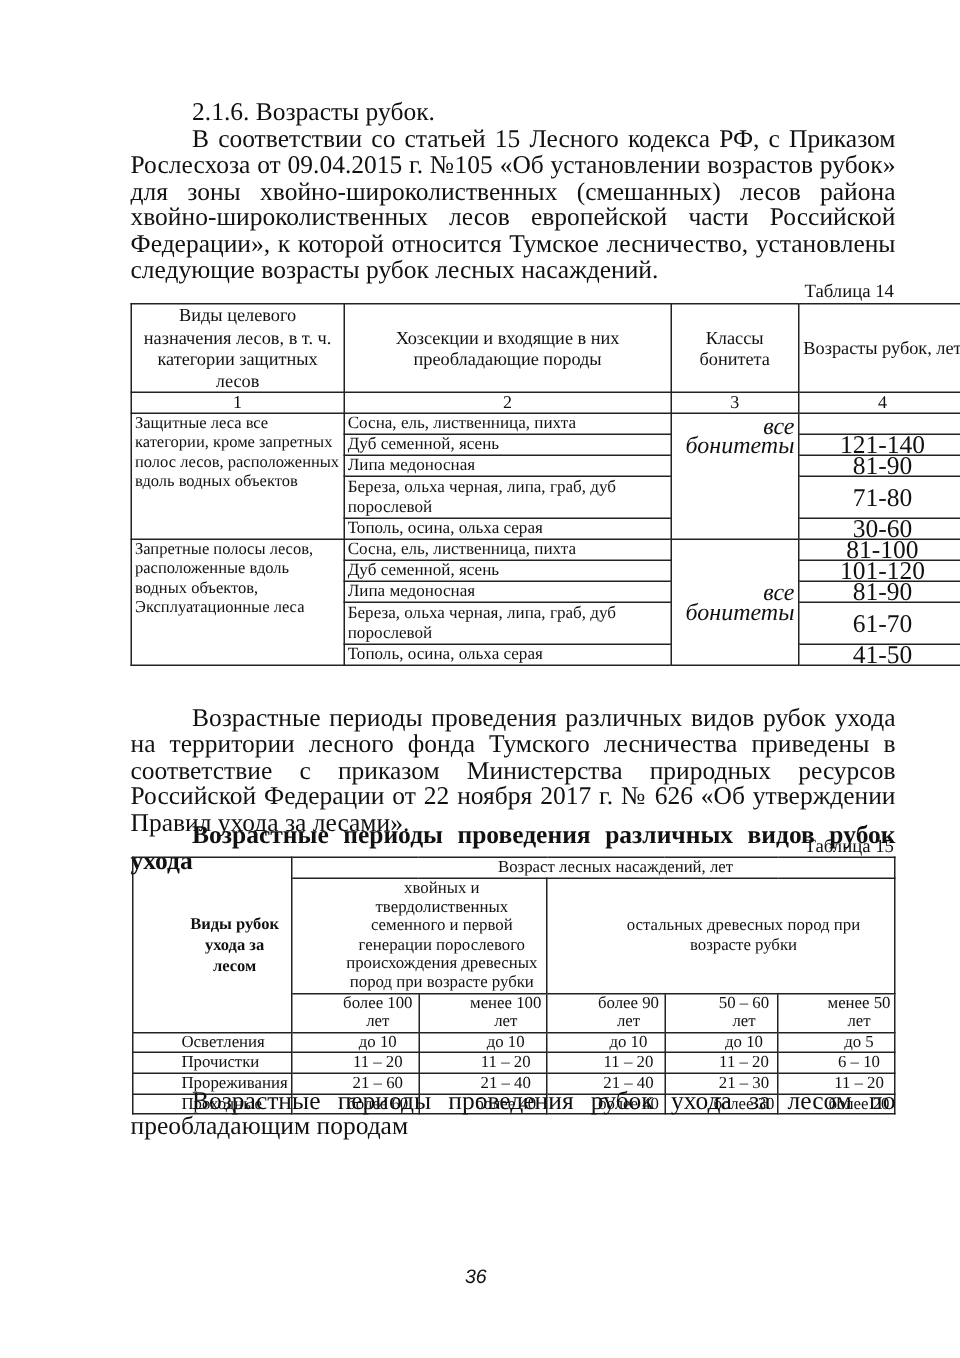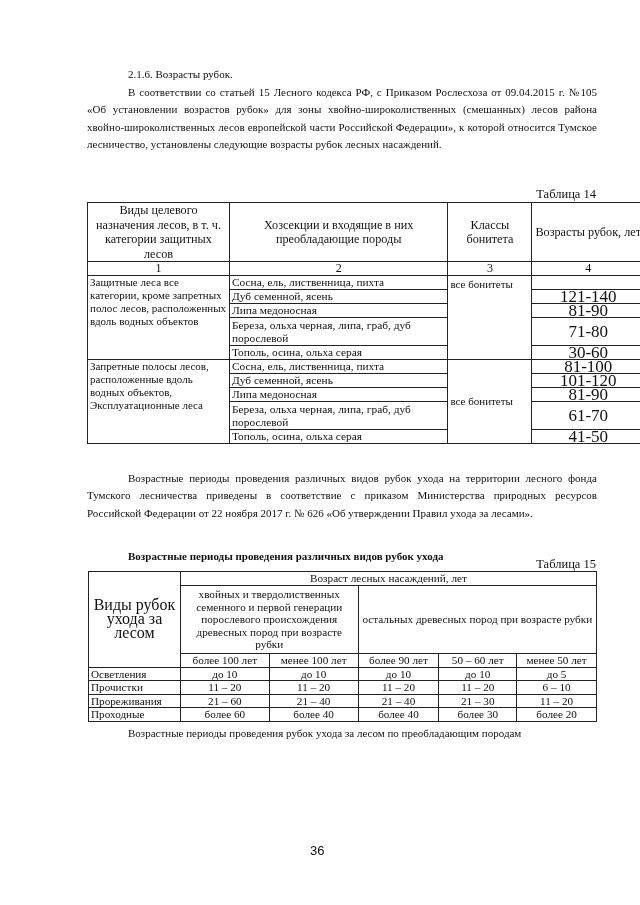--- a/index.html
+++ b/index.html
@@ -1,33 +1,33 @@
 <!DOCTYPE html>
 <html><head>
   <meta charset="utf-8">
   <style>
     html, body { margin: 0; padding: 0; background: #ffffff; }
     body { width: 640px; height: 905px; position: relative; overflow: hidden;
       font-family: "Liberation Serif", serif; color: #111; }
-    .p { position: absolute; font-size: 11px; line-height: 17.4px; text-align: justify; }
+    .p { position: absolute; font-size: 17px; line-height: 17.4px; text-align: justify; }
     .para { left: 87px; width: 510px; }
     .indent { text-indent: 41px; }
     .cap { position: absolute; font-size: 12.5px; right: 44px; }
     table { position: absolute; border-collapse: collapse; font-family: "Liberation Serif", serif; }
     td { border: 1px solid #222; padding: 0 2px; vertical-align: middle; }
     #t14 { left: 87px; top: 202px; width: 558px; font-size: 11.4px; line-height: 13px; }
     #t14 .hdr td { text-align: center; font-size: 12.2px; line-height: 14.5px; }
     #t14 .num td { text-align: center; font-size: 12px; height: 13px; }
     #t14 td.age { text-align: center; font-size: 17px; }
-    #t14 td.bon { text-align: left; font-size: 11px; }
+    #t14 td.bon { text-align: right; font-size: 16px; font-style: italic; }
     #t14 td.cat { vertical-align: top; font-size: 11px; line-height: 13px; }
     #t15 { left: 88px; top: 571px; width: 509px; font-size: 11.2px; line-height: 12.6px; }
-    #t15 td { text-align: center; }
+    #t15 td { text-align: center; padding-left: 32px; }
     #t15 td.rowlbl { text-align: left; }
-    .pagenum { position: absolute; left: 310px; top: 843px; font-size: 13px; font-family: "Liberation Sans", sans-serif; }
+    .pagenum { position: absolute; left: 310px; top: 843px; font-size: 13px; font-family: "Liberation Sans", sans-serif; font-style: italic; }
   </style>
 </head>
 <body>
 
 <div class="p para" style="top:66px; left:128px; width:400px;">2.1.6. Возрасты рубок.</div>
 <div class="p para indent" style="top:84px;">В соответствии со статьей 15 Лесного кодекса РФ, с Приказом Рослесхоза от 09.04.2015 г. №105 «Об установлении возрастов рубок» для зоны хвойно-широколиственных (смешанных) лесов района хвойно-широколиственных лесов европейской части Российской Федерации», к которой относится Тумское лесничество, установлены следующие возрасты рубок лесных насаждений.</div>
 
 <div class="cap" style="top:187px;">Таблица 14</div>
 
 <table id="t14">
@@ -108,21 +108,21 @@
   <colgroup>
     <col style="width:92px">
       <col style="width:89px">
       <col style="width:89px">
       <col style="width:81px">
       <col style="width:78px">
       <col style="width:80px">
   </colgroup>
   <tbody>
       <tr style="height:14px;">
-    <td rowspan="3" style="font-size:16px; line-height:14px;">Виды рубок ухода за лесом</td>
+    <td rowspan="3" style="font-size:11px; line-height:14px;font-weight:bold;">Виды рубок ухода за лесом</td>
     <td colspan="5">Возраст лесных насаждений, лет</td>
   </tr>
   <tr style="height:68px;">
     <td colspan="2">хвойных и твердолиственных семенного и первой генерации порослевого происхождения древесных пород при возрасте рубки</td>
     <td colspan="3">остальных древесных пород при возрасте рубки</td>
   </tr>
   <tr style="height:13px;">
     <td>более 100 лет</td>
     <td>менее 100 лет</td>
     <td>более 90 лет</td>

